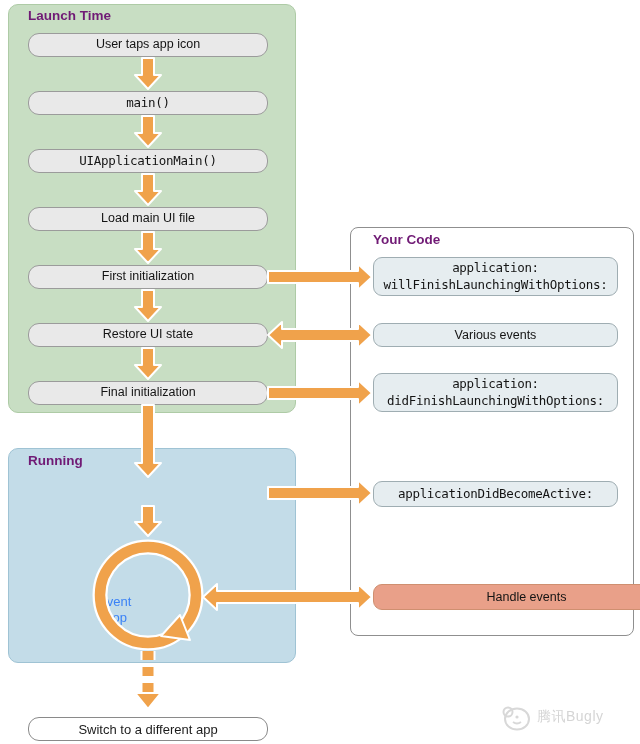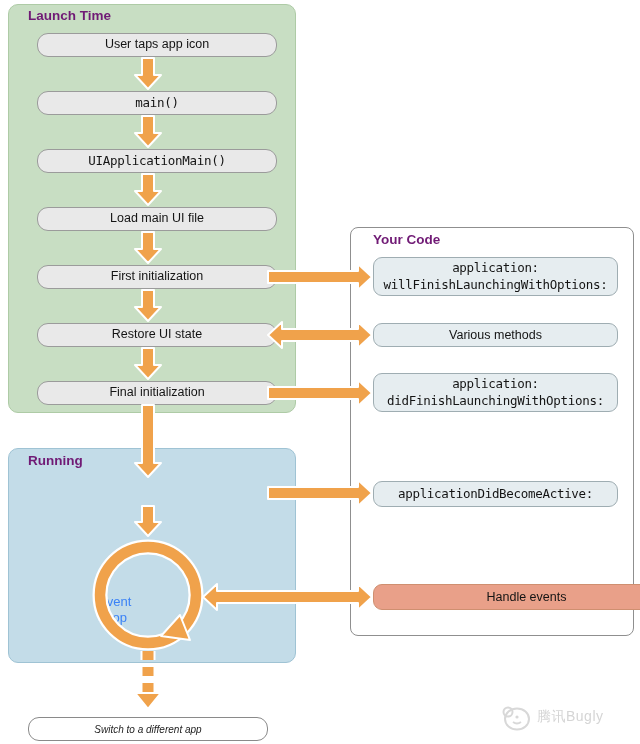--- a/index.html
+++ b/index.html
@@ -6,36 +6,36 @@
   #stage{
     position:relative;width:640px;height:744px;background:#ffffff;overflow:hidden;
     font-family:"Liberation Sans", sans-serif;color:#1b1b1b;
   }
   .panel{position:absolute;border-radius:10px;}
   .panel-label{position:absolute;font-size:13.5px;font-weight:bold;color:#701a75;}
   .node{
     position:absolute;left:28px;width:238px;height:22px;
     background:#e9e9e9;border:1px solid #9b9b9b;border-radius:11px;
     display:flex;align-items:center;justify-content:center;
-    font-size:12.5px;color:#141414;text-align:center;line-height:1.25;margin-left:9px;
+    font-size:12.5px;color:#141414;text-align:center;line-height:1.25;
   }
   .mono{font-family:"DejaVu Sans Mono", monospace;font-size:12.5px;letter-spacing:-0.3px;}
   .code-node{
     position:absolute;left:373px;width:243px;
     background:#e6edf0;border:1px solid #9fadb2;border-radius:9px;
     display:flex;flex-direction:column;align-items:center;justify-content:center;
     font-size:12.5px;color:#141414;text-align:right;line-height:1.3;
   }
   .one-line{height:22px;}
   .two-line{height:37px;}
   .handle{background:#e9a089;border:1px solid #cf8f70;padding-left:31px;}
   .bottom-node{
     position:absolute;left:28px;top:717px;width:238px;height:22px;
     background:#ffffff;border:1px solid #8a8a8a;border-radius:11px;
-    display:flex;align-items:center;justify-content:center;font-size:10px;font-style:italic;
+    display:flex;align-items:center;justify-content:center;font-size:13px;
   }
   .eventloop-text{
     position:absolute;left:98px;top:594px;width:100px;text-align:left;
     font-size:13px;color:#3b82f6;line-height:1.25;
   }
   #arrows{position:absolute;left:0;top:0;pointer-events:none;}
   .watermark{
     position:absolute;left:499px;top:700px;display:flex;align-items:center;gap:4px;
     color:#d5d5d5;font-size:14px;letter-spacing:0.5px;
   }
@@ -65,21 +65,21 @@
   <div class="eventloop-text">
     <div>Event</div>
     <div>Loop</div>
   </div>
 
   <div class="code-node two-line mono" style="top:257px;">
     <span>application:</span>
     <span>willFinishLaunchingWithOptions:</span>
   </div>
   <div class="code-node one-line" style="top:323px;">
-    <span>Various methods</span>
+    <span>Various events</span>
   </div>
   <div class="code-node two-line mono" style="top:373px;">
     <span>application:</span>
     <span>didFinishLaunchingWithOptions:</span>
   </div>
   <div class="code-node one-line mono" style="top:481px;height:24px;">
     <span>applicationDidBecomeActive:</span>
   </div>
   <div class="code-node one-line handle" style="top:584px;height:24px;">
     <span>Handle events</span>

